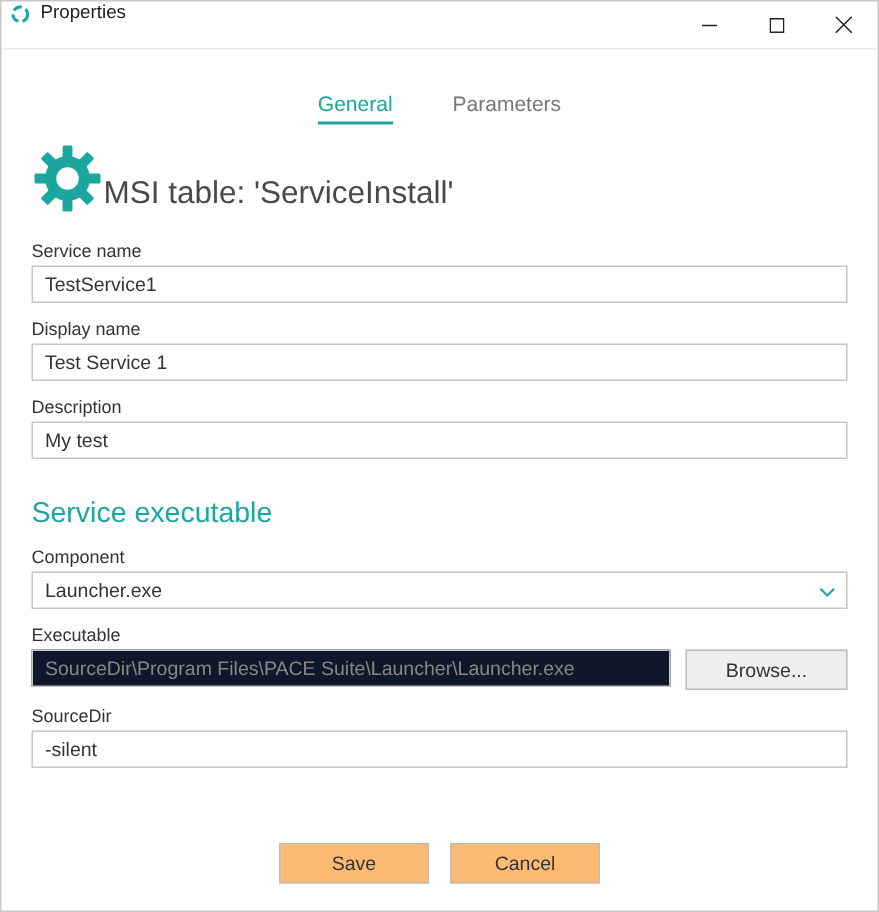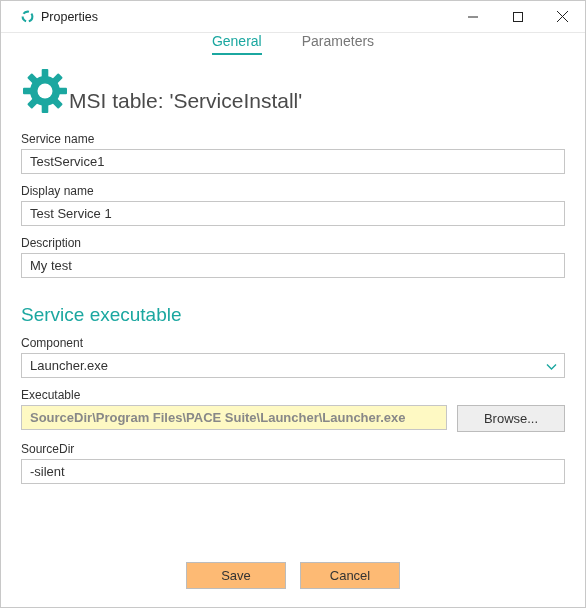--- a/index.html
+++ b/index.html
@@ -11,22 +11,22 @@
     background: #fff;
     width: 586px;
     height: 608px;
     border: 1px solid #c8c8c8;
     position: relative;
     overflow: hidden;
   }
   .titlebar {
     height: 32px;
     display: flex;
-    align-items: center;
-    padding-left: 18px;
+    align-items: flex-start;
+    padding-left: 4px;
     border-bottom: 1px solid #e8e8e8;
   }
   .titlebar .app-icon {
     width: 16px; height: 16px;
     display: flex; align-items: center; justify-content: center;
     margin-right: 6px;
   }
   .titlebar .title {
     font-size: 12.5px;
     color: #222;
@@ -43,21 +43,21 @@
     align-items: center;
     justify-content: center;
     background: transparent;
   }
   .win-btn svg { display: block; }
 
   .tabs {
     display: flex;
     justify-content: center;
     gap: 40px;
-    margin-top: 0;
+    margin-top: 28px;
   }
   .tab {
     font-size: 14px;
     padding-bottom: 4px;
     color: #777;
     cursor: pointer;
   }
   .tab.active {
     color: #1ba7a0;
     border-bottom: 2px solid #1ba7a0;
@@ -94,22 +94,21 @@
     border: 1px solid #c6c6c6;
     padding: 0 8px;
     font-size: 13px;
     font-family: inherit;
     color: #333;
     outline: none;
     background: #fff;
   }
   .text-input.readonly {
     color: #888;
-    background: #fef9c3;
-    font-weight: bold;
+    background: #0f172a;
   }
   .select-wrap {
     position: relative;
     width: 100%;
   }
   .select-caret {
     position: absolute;
     right: 8px;
     top: 50%;
     transform: translateY(-50%);

